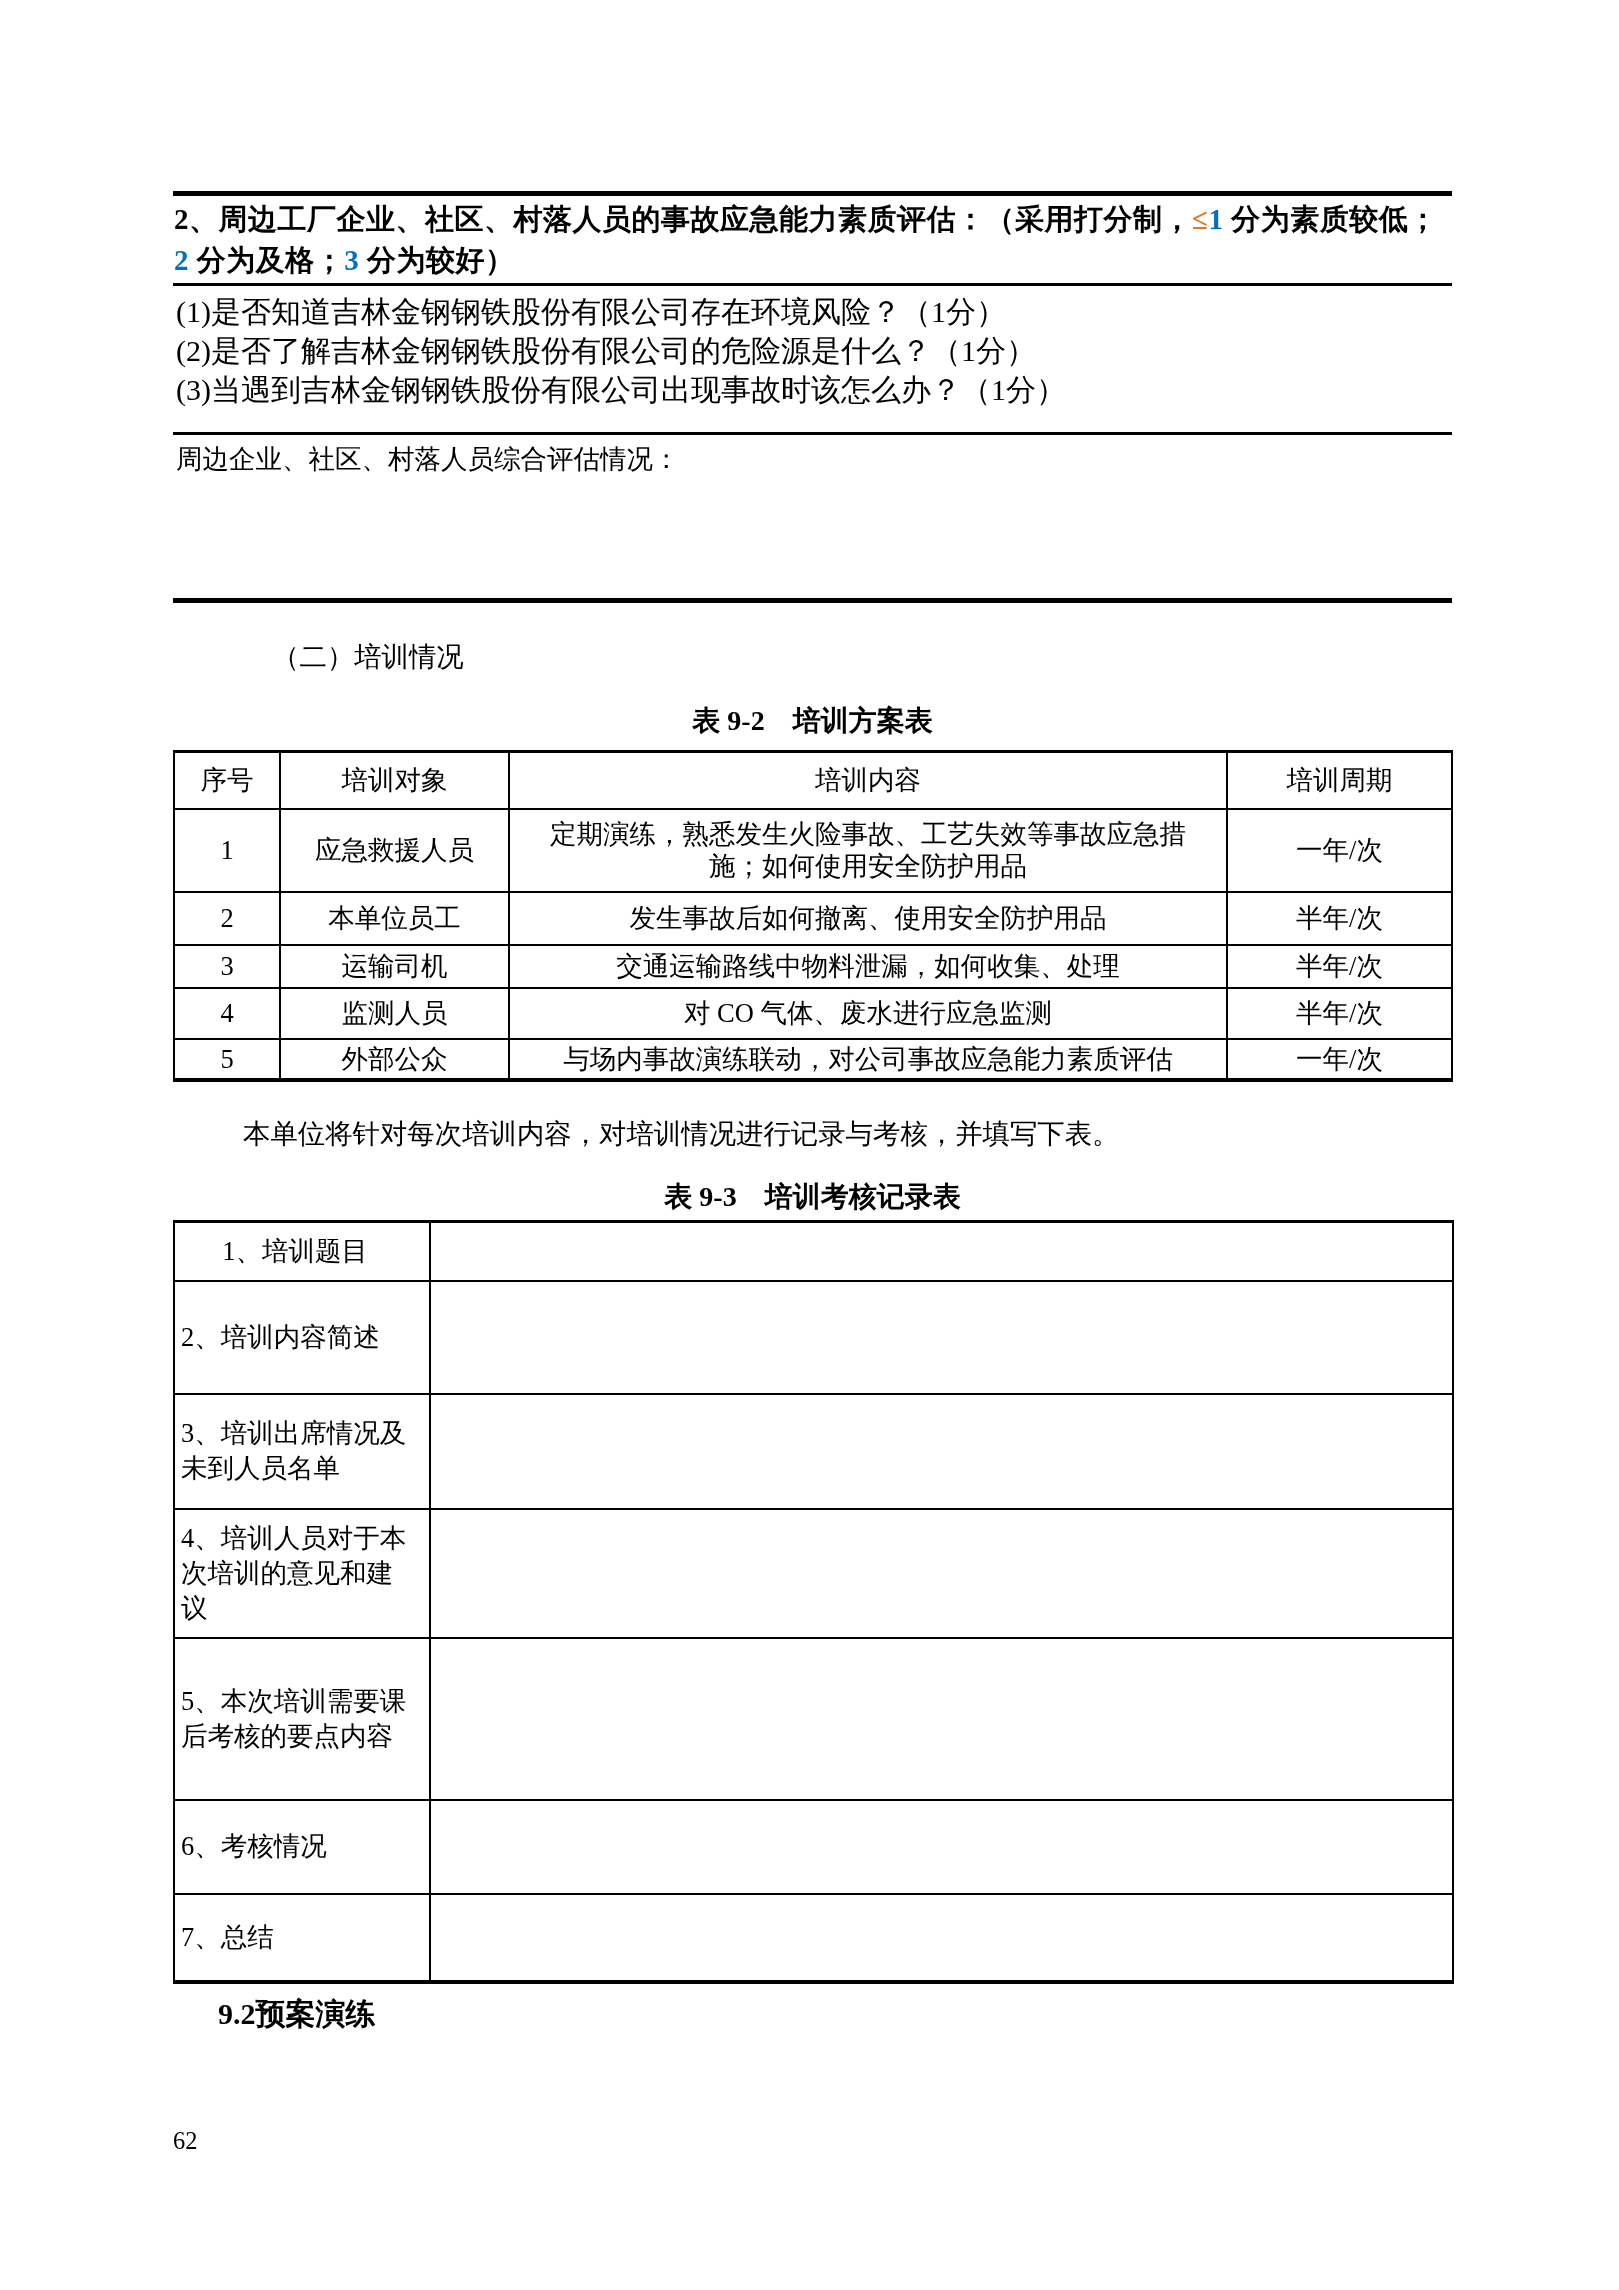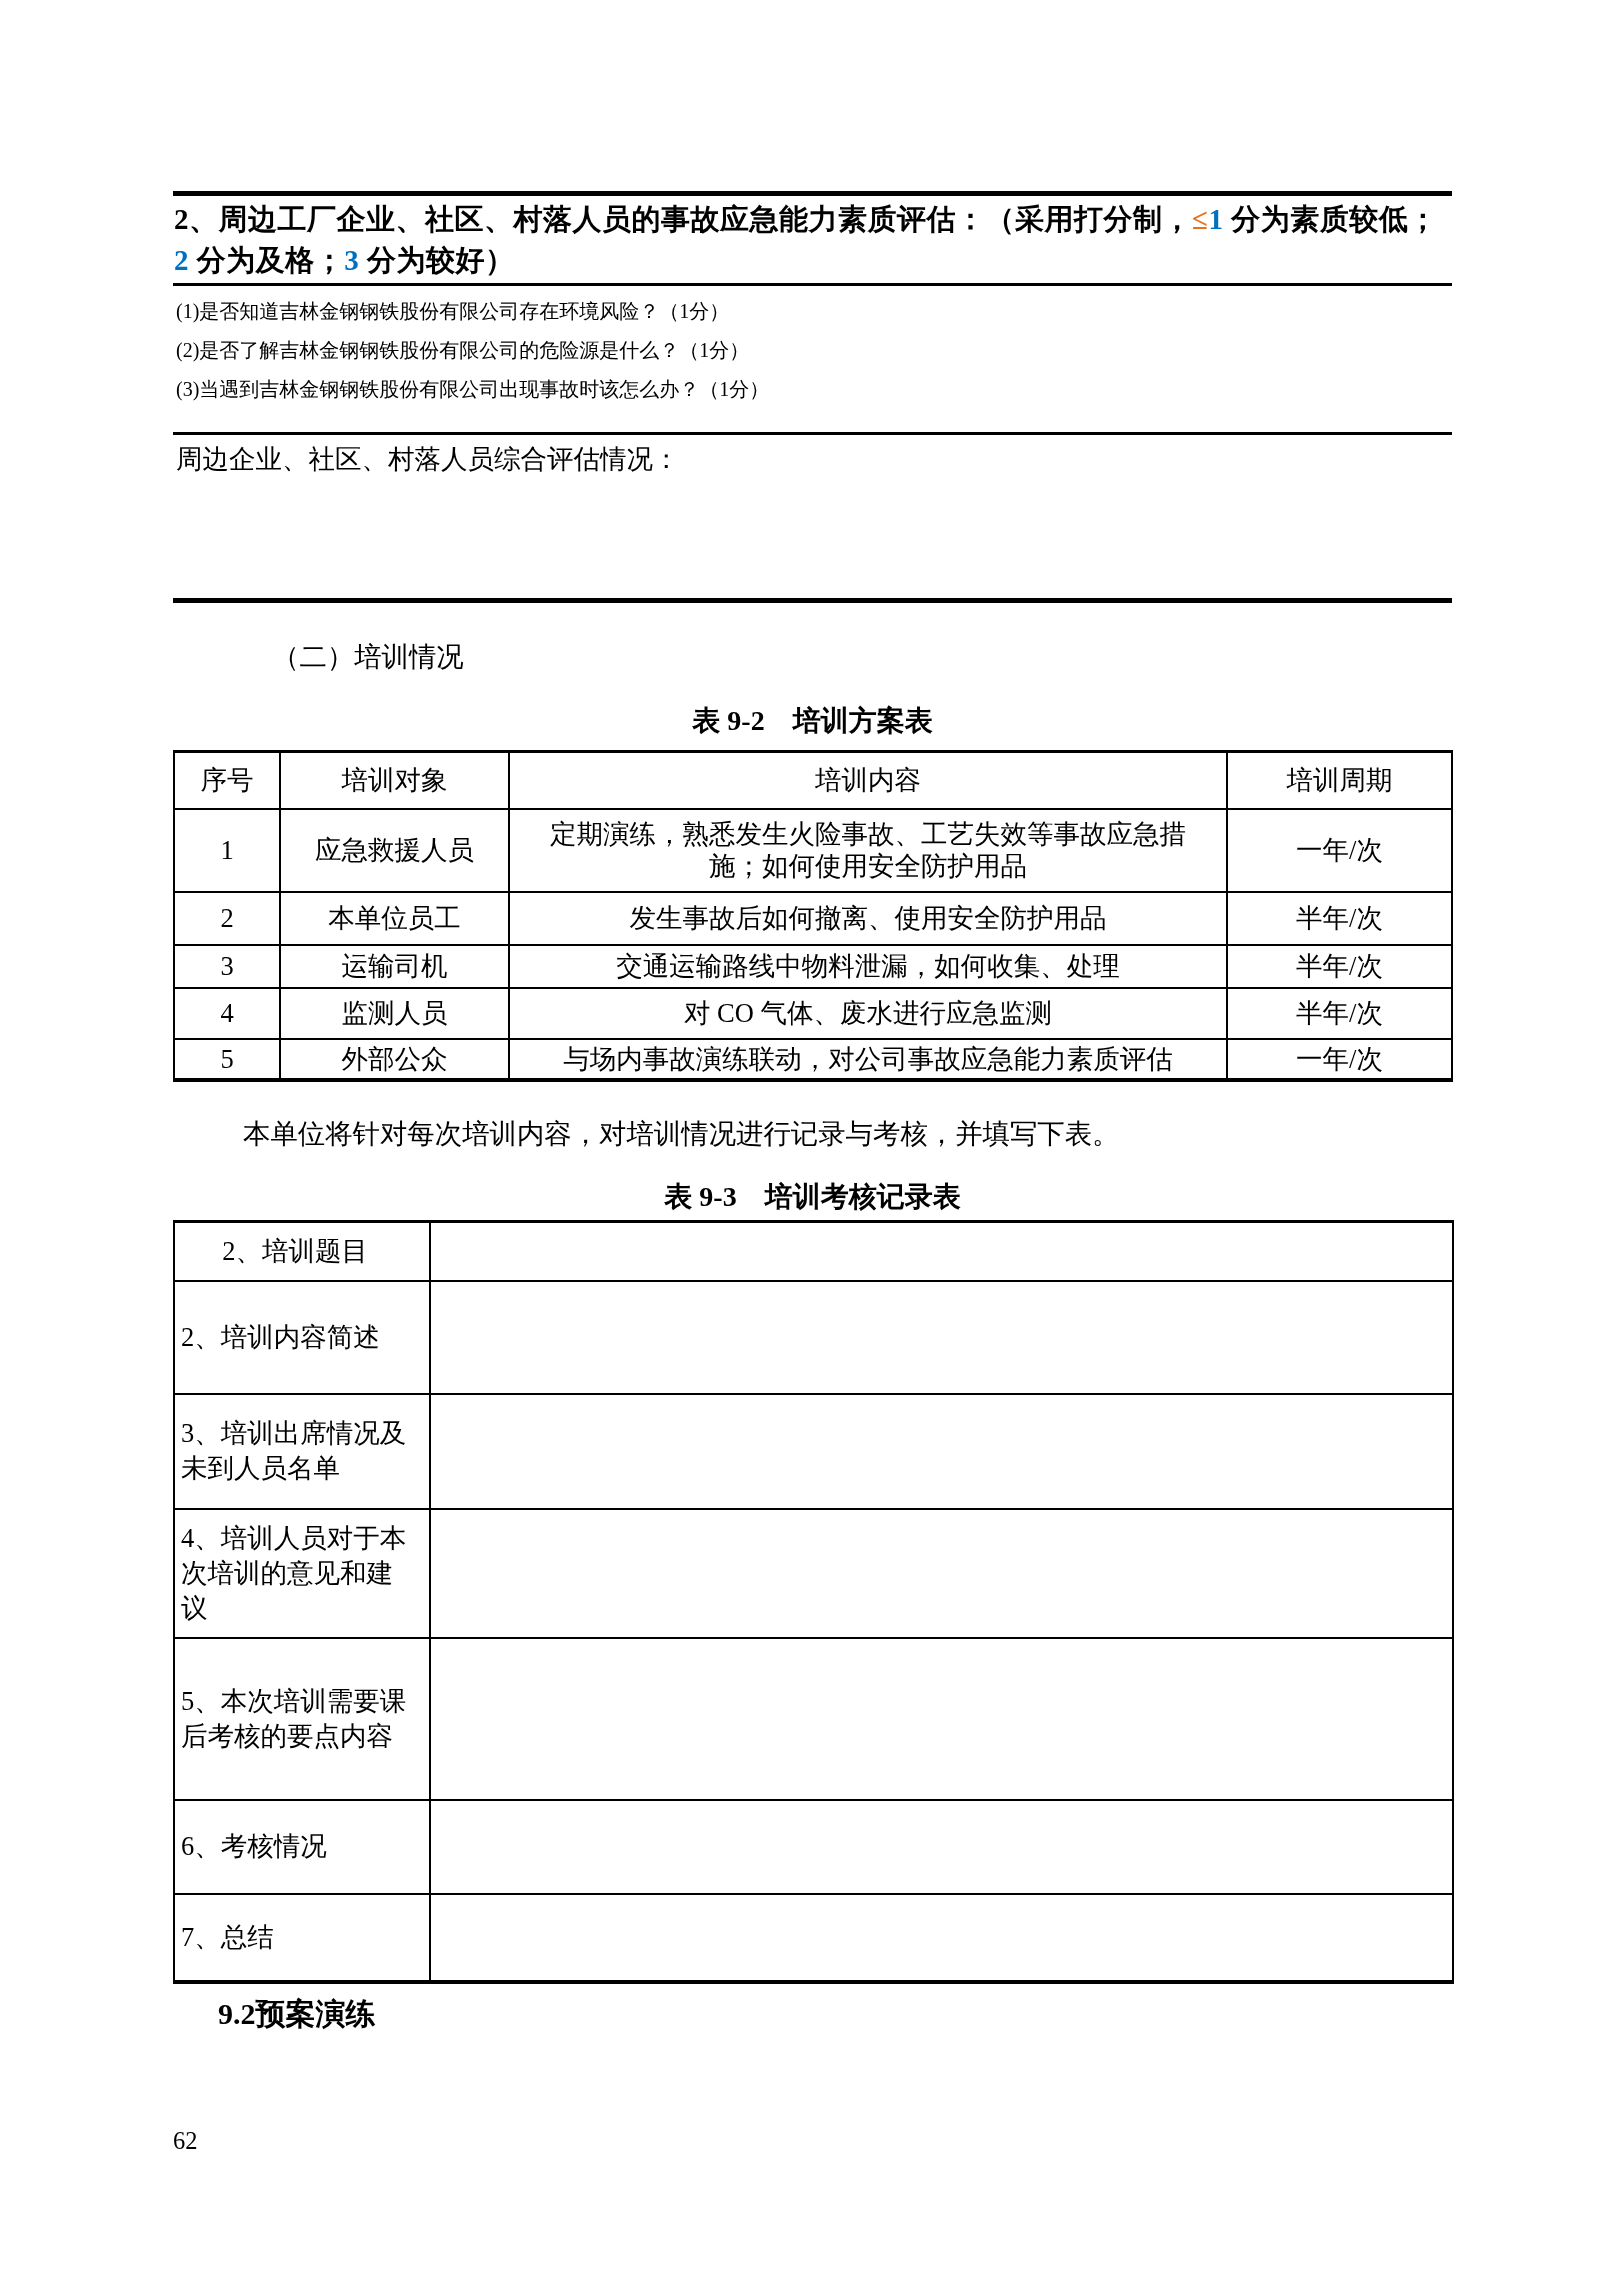--- a/index.html
+++ b/index.html
@@ -15,21 +15,21 @@
   .rule{position:absolute;left:173px;width:1279px;background:#000;}
   .h2-heading{
     left:174px;top:199px;width:1277px;
     font-size:29px;font-weight:bold;line-height:41px;
     letter-spacing:0.5px;
   }
   .blue{color:#0070C0;}
   .orange{color:#E8721C;}
   .questions{
     left:176px;top:292px;width:1274px;
-    font-size:20px;line-height:39px;
+    font-size:30px;line-height:39px;
   }
   .summary-label{
     left:176px;top:443px;width:1274px;
     font-size:26.5px;line-height:33px;
   }
   .sec-heading{
     left:272px;top:642px;
     font-size:27.4px;line-height:31px;
   }
   .caption{
@@ -156,21 +156,21 @@
 
   <div class="abs caption cap93">表 9-3　培训考核记录表</div>
 
   <table class="t93">
     <colgroup>
       <col style="width:256px">
         <col style="width:1023px">
     </colgroup>
     <tbody>
         <tr style="height:59px">
-      <td class="center">2、培训题目</td>
+      <td class="center">1、培训题目</td>
       <td class="fill"></td>
     </tr>
     <tr style="height:113px">
       <td>2、培训内容简述</td>
       <td class="fill"></td>
     </tr>
     <tr style="height:115px">
       <td>3、培训出席情况及未到人员名单</td>
       <td class="fill"></td>
     </tr>

